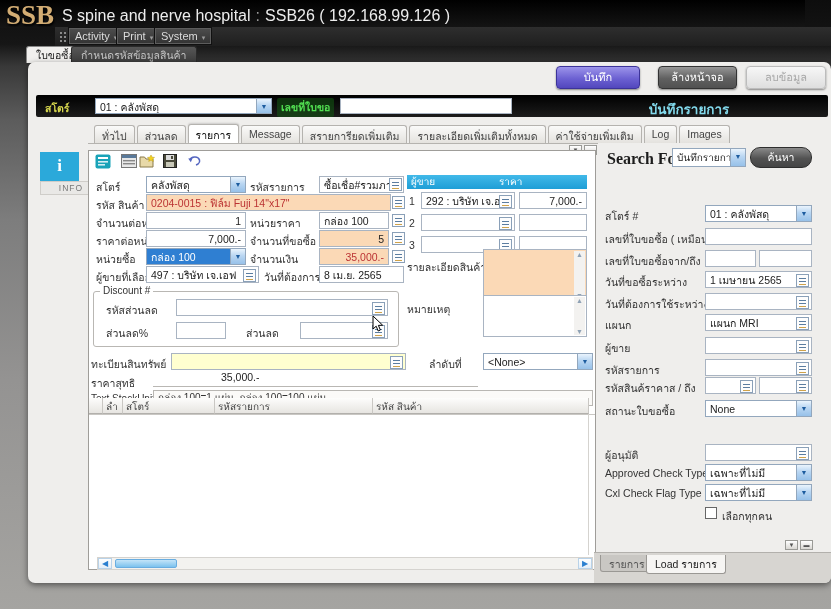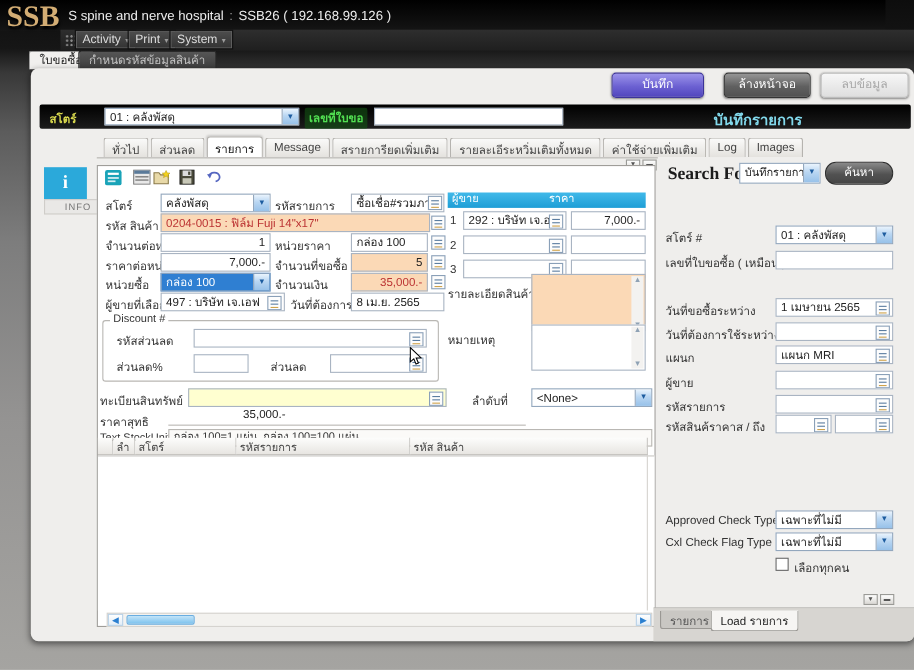--- a/index.html
+++ b/index.html
@@ -2,21 +2,21 @@
 <html><head>
 <meta charset="utf-8">
 <style>
   *{box-sizing:border-box;margin:0;padding:0}
   html,body{width:831px;height:609px;overflow:hidden}
   body{position:relative;font-family:"Liberation Sans","DejaVu Sans",sans-serif;
        background:linear-gradient(180deg,#0d0d0d 0px,#161616 44px,#383838 66px,#5c5c5c 120px,#7d7d7d 220px,#949392 380px,#a5a4a1 609px)}
   
   .titlebar{position:absolute;left:0;top:0;width:805px;height:28px;background:linear-gradient(#000,#151515)}
   .logo{position:absolute;left:6px;top:0;font-family:"Liberation Serif","DejaVu Serif",serif;font-size:27px;font-weight:bold;color:#d3ad74;text-shadow:1px 2px 2px #000}
-  .apptitle{position:absolute;left:62px;top:7px;font-size:12px;color:#ededed;white-space:nowrap}
+  .apptitle{position:absolute;left:62px;top:7px;font-size:16px;color:#ededed;white-space:nowrap}
   .apptitle .sep{color:#9a9a9a;margin:0 5px}
   .menubar{position:absolute;left:55px;top:27px;width:776px;height:19px;background:linear-gradient(#2e2e2e,#1f1f1f)}
   .handle{position:absolute;left:4px;top:4px;width:9px;height:11px;background:radial-gradient(circle,#8a8a8a 1px,transparent 1.2px);background-size:4px 4px}
   .menu-item{position:absolute;top:1px;height:16px;background:linear-gradient(#4c4c4c,#343434);border:1px solid #5d5d5d;outline:1px solid #111;color:#dcdcdc;font-size:11px;line-height:14px;padding:0 5px;white-space:nowrap}
   .menu-item .mi-arr{font-size:7px;color:#9b9b9b;margin-left:4px}
   .wintab{position:absolute;top:46px;height:17px;font-size:10.5px;line-height:16px;padding:0 9px;border-radius:3px 3px 0 0;white-space:nowrap}
   .wintab.on{background:#f1f0ee;color:#222;border:1px solid #888;border-bottom:none}
   .wintab.off{background:linear-gradient(#565656,#3c3c3c);color:#c3c3c3;border:1px solid #2a2a2a;border-bottom:none}
   
   .content{position:absolute;left:28px;top:62px;width:803px;height:521px;background:#efeeec;border-radius:7px;box-shadow:0 2px 6px rgba(0,0,0,.5)}
@@ -114,21 +114,21 @@
     <div class="fld" style="position:absolute;left:304px;top:3px;width:172px;height:16px"></div>
     <div class="bb-title">บันทึกรายการ</div>
   </div>
 
   <div class="ftabs">
     <div class="ftab">ทั่วไป</div>
     <div class="ftab">ส่วนลด</div>
     <div class="ftab on">รายการ</div>
     <div class="ftab">Message</div>
     <div class="ftab">สรายการียดเพิ่มเติม</div>
-    <div class="ftab">รายละเอีระหวิ่มเติมทั้งหมด</div>
+    <div class="ftab">รายละเอียดเพิ่มเติมทั้งหมด</div>
     <div class="ftab">ค่าใช้จ่ายเพิ่มเติม</div>
     <div class="ftab">Log</div>
     <div class="ftab">Images</div>
   </div>
   <div class="tabline"></div>
   <div class="mini-btn" style="left:541px;top:83px">▼</div>
   <div class="mini-btn" style="left:556px;top:83px">▬</div>
 
   <div class="info-box"><span>i</span></div>
   <div class="info-lbl">INFO</div>
@@ -314,20 +314,27 @@
   <div class="srow" style="top:143px">
     <div class="slabel">สโตร์ #</div>
     <div class="select sctrl"><span>01 : คลังพัสดุ</span><span class="arr">▼</span></div>
   </div>
   <div class="srow" style="top:166px">
     <div class="slabel">เลขที่ใบขอซื้อ ( เหมือน )</div>
     <div class="sctrl">
         <div class="fld"></div>
       </div>
   </div>
+  <div class="srow" style="top:188px">
+    <div class="slabel">เลขที่ใบขอซื้อจาก/ถึง</div>
+    <div class="sctrl">
+      <div class="fld" style="position:absolute;left:0;width:51px"></div>
+      <div class="fld" style="position:absolute;left:54px;width:53px"></div>
+    </div>
+  </div>
   <div class="srow" style="top:209px">
     <div class="slabel">วันที่ขอซื้อระหว่าง</div>
     <div class="sctrl">
         <div class="fld pr"><span>1 เมษายน 2565</span><span class="browse inbrowse"></span></div>
       </div>
   </div>
   <div class="srow" style="top:231px">
     <div class="slabel">วันที่ต้องการใช้ระหว่าง</div>
     <div class="sctrl">
         <div class="fld pr"><span></span><span class="browse inbrowse"></span></div>
@@ -350,20 +357,30 @@
     <div class="sctrl">
         <div class="fld pr"><span></span><span class="browse inbrowse"></span></div>
       </div>
   </div>
   <div class="srow" style="top:315px">
     <div class="slabel">รหัสสินค้ราคาส / ถึง</div>
     <div class="sctrl">
       <div class="fld pr" style="position:absolute;left:0;width:51px"><span></span><span class="browse inbrowse"></span></div>
       <div class="fld pr" style="position:absolute;left:54px;width:53px"><span></span><span class="browse inbrowse"></span></div>
     </div>
+  </div>
+  <div class="srow" style="top:338px">
+    <div class="slabel">สถานะใบขอซื้อ</div>
+    <div class="select sctrl"><span>None</span><span class="arr">▼</span></div>
+  </div>
+  <div class="srow" style="top:382px">
+    <div class="slabel">ผู้อนุมัติ</div>
+    <div class="sctrl">
+        <div class="fld pr"><span></span><span class="browse inbrowse"></span></div>
+      </div>
   </div>
   <div class="srow" style="top:402px">
     <div class="slabel">Approved Check Type</div>
     <div class="select sctrl"><span>เฉพาะที่ไม่มี</span><span class="arr">▼</span></div>
   </div>
   <div class="srow" style="top:422px">
     <div class="slabel">Cxl Check Flag Type</div>
     <div class="select sctrl"><span>เฉพาะที่ไม่มี</span><span class="arr">▼</span></div>
   </div>
 

